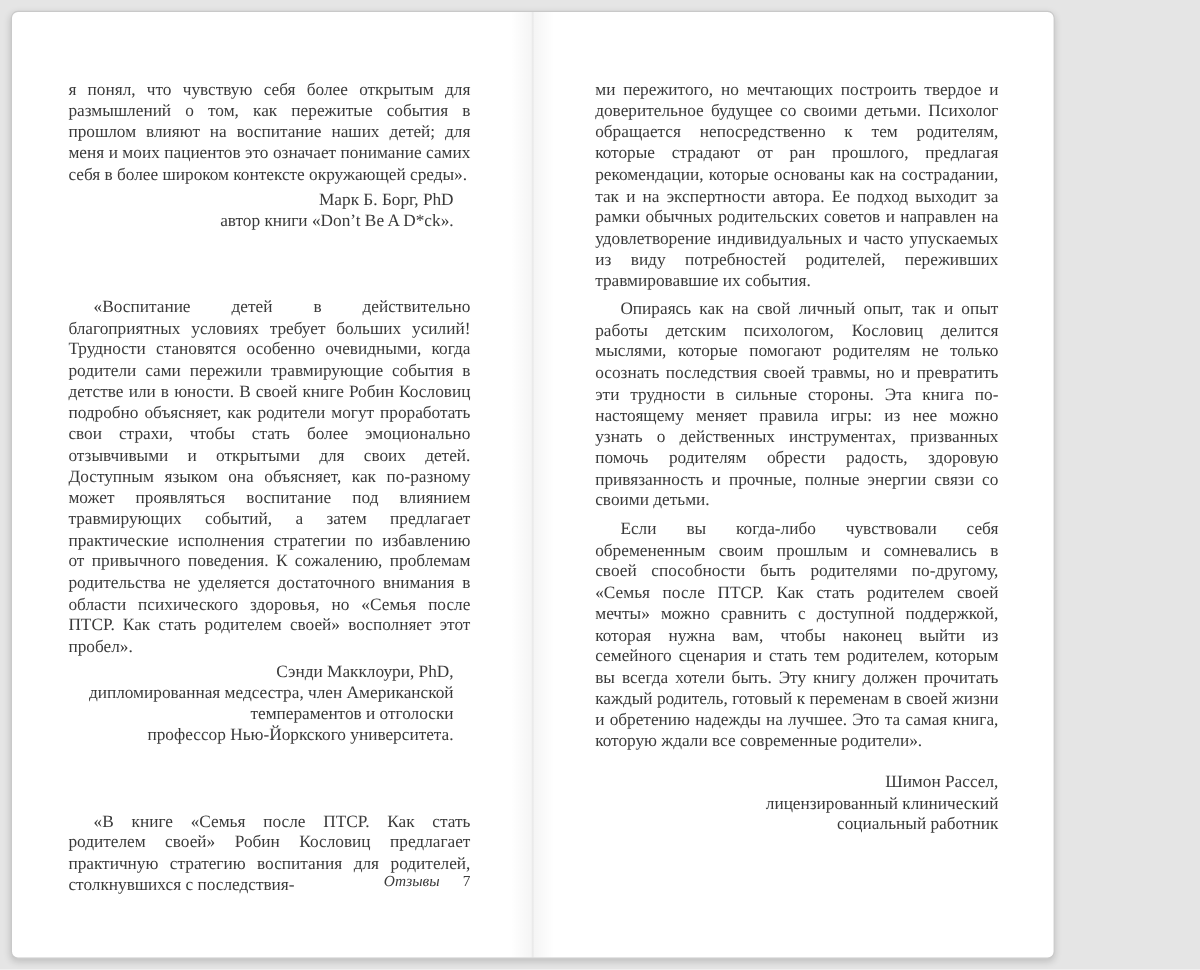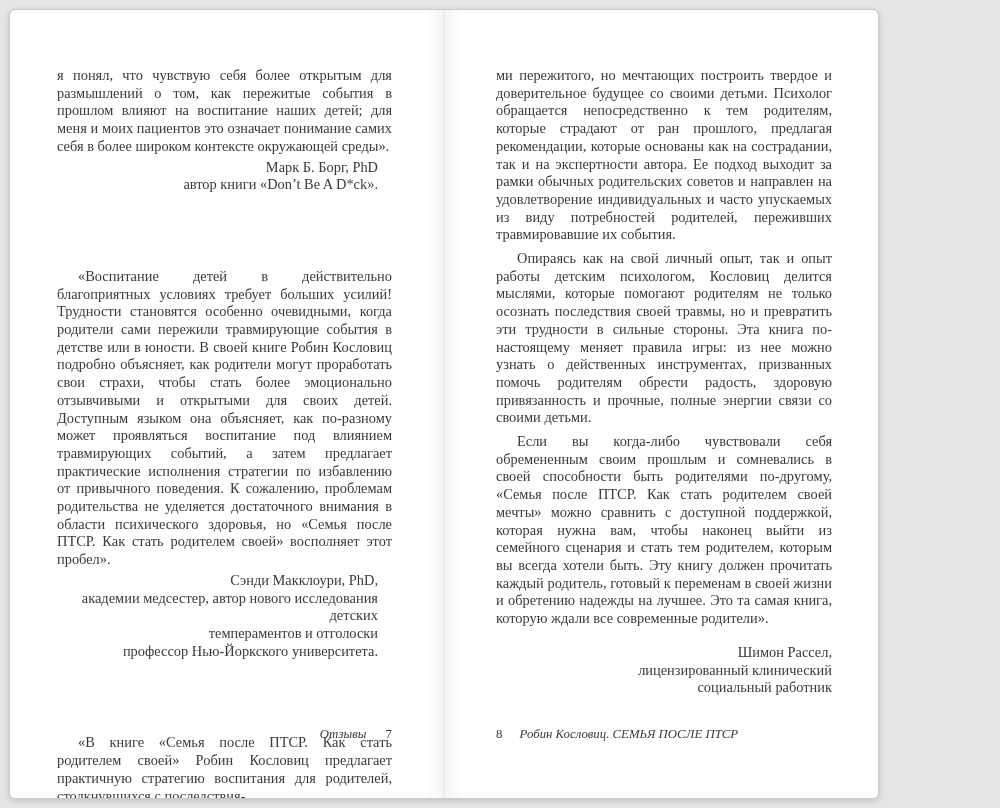--- a/index.html
+++ b/index.html
@@ -34,21 +34,21 @@
   }
   .para {
     font-size:14.4px; line-height:17.7px;
     text-align:justify;
     hyphens:auto; -webkit-hyphens:auto;
   }
   .para.indent { text-indent:21px; }
   .attribution { font-size:14.4px; line-height:17.7px; }
   .attribution.offset-right { text-align:right; padding-right:14px; margin-top:3px; }
   .attribution.flush-right  { text-align:right; margin-top:16px;font-family:Liberation Serif, serif; }
-  .gap-large { margin-top:74px; }
+  .gap-large { margin-top:54px; }
   .gap-tiny  { margin-top:6px; }
   .page-footer {
     position:absolute; bottom:56px;
     font-size:12.8px; line-height:16px;
   }
   .page-left  .page-footer { left:59px; right:52px; text-align:right; }
   .page-right .page-footer { left:52px; right:46px; text-align:left; }
   .running-label { font-style:italic; }
   .page-left  .page-number { margin-left:16px; }
   .page-right .running-label { margin-left:14px; }
@@ -64,21 +64,21 @@
 
       <div class="attribution offset-right">
         <div class="attribution-line">Марк Б. Борг, PhD</div>
         <div class="attribution-line">автор книги «Don’t Be A D*ck».</div>
       </div>
 
       <p class="para indent gap-large">«Воспитание детей в действительно благоприятных условиях требует больших усилий! Трудности становятся особенно очевидными, когда родители сами пережили травмирующие события в детстве или в юности. В своей книге Робин Кословиц подробно объясняет, как родители могут проработать свои страхи, чтобы стать более эмоционально отзывчивыми и открытыми для своих детей. Доступным языком она объясняет, как по-разному может проявляться воспитание под влиянием травмирующих событий, а затем предлагает практические исполнения стратегии по избавлению от привычного поведения. К сожалению, проблемам родительства не уделяется достаточного внимания в области психического здоровья, но «Семья после ПТСР. Как стать родителем своей» восполняет этот пробел».</p>
 
       <div class="attribution offset-right">
         <div class="attribution-line">Сэнди Макклоури, PhD,</div>
-        <div class="attribution-line">академии медсестер, автор нового исследования детских</div>
+        <div class="attribution-line">дипломированная медсестра, член Американской</div>
         <div class="attribution-line">темпераментов и отголоски</div>
         <div class="attribution-line">профессор Нью-Йоркского университета.</div>
       </div>
 
       <p class="para indent gap-large">«В книге «Семья после ПТСР. Как стать родителем своей» Робин Кословиц предлагает практичную стратегию воспитания для родителей, столкнувшихся с последствия-</p>
 
       <footer class="page-footer">
         <span class="running-label">Отзывы</span>
         <span class="page-number">7</span>
       </footer>
@@ -91,21 +91,17 @@
 
       <p class="para indent gap-tiny">Если вы когда-либо чувствовали себя обремененным своим прошлым и сомневались в своей способности быть родителями по-другому, «Семья после ПТСР. Как стать родителем своей мечты» можно сравнить с доступной поддержкой, которая нужна вам, чтобы наконец выйти из семейного сценария и стать тем родителем, которым вы всегда хотели быть. Эту книгу должен прочитать каждый родитель, готовый к переменам в своей жизни и обретению надежды на лучшее. Это та самая книга, которую ждали все современные родители».</p>
 
       <div class="attribution flush-right">
         <div class="attribution-line">Шимон Рассел,</div>
         <div class="attribution-line">лицензированный клинический</div>
         <div class="attribution-line">социальный работник</div>
       </div>
 
 
-      <footer class="page-footer">
-        <span class="page-number">8</span>
-        <span class="running-label">Робин Кословиц. СЕМЬЯ ПОСЛЕ ПТСР</span>
-      </footer>
     </section>
 
     <div class="spine"></div>
   </div>
 </div>
 
 </body></html>

